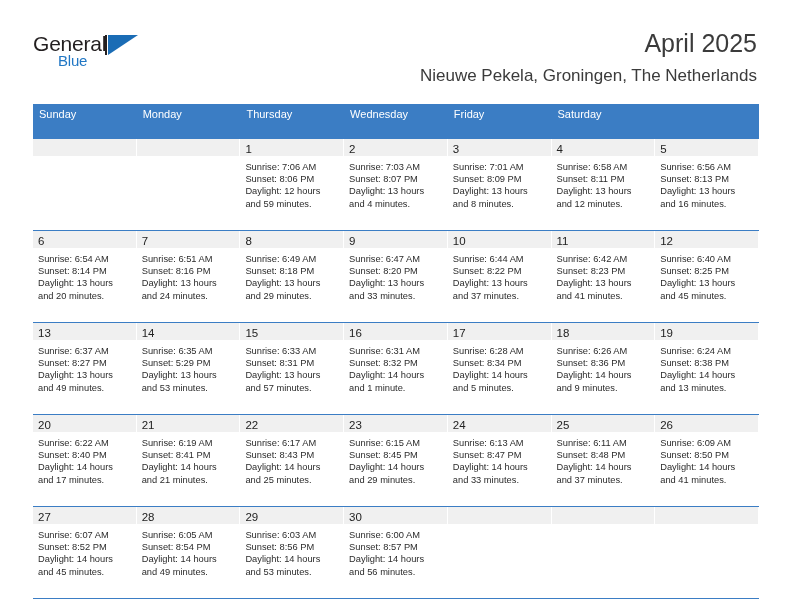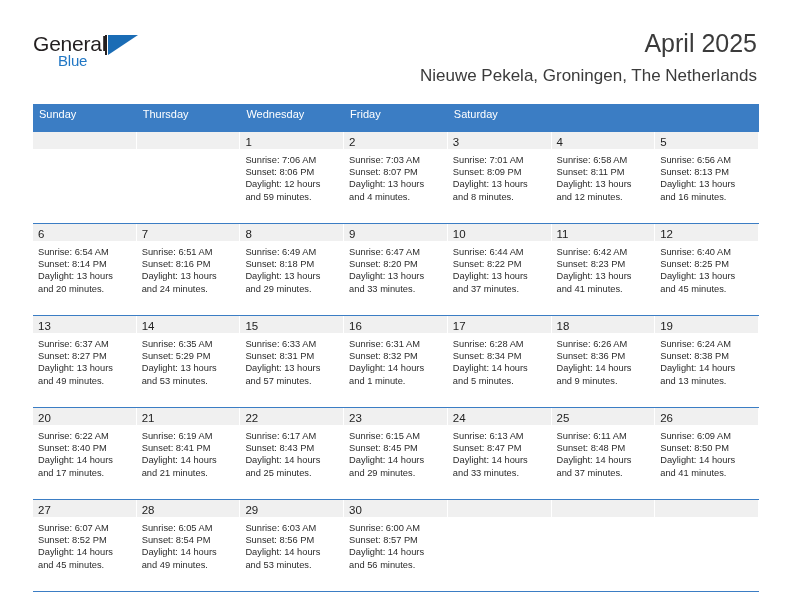--- a/index.html
+++ b/index.html
@@ -95,21 +95,21 @@
   
   .calendar {
     position: absolute;
     left: 33px;
     top: 104px;
     width: 726px;
   }
   .dow-row {
     display: flex;
     width: 726px;
-    height: 27px;
+    height: 34px;
     background: #3b7dc4;
   }
   .dow {
     flex: 0 0 103.71px;
     width: 103.71px;
     box-sizing: border-box;
     padding-left: 6px;
     color: #ffffff;
     font-size: 11px;
     line-height: 21px;
@@ -177,20 +177,21 @@
       <div class="cal-title">April 2025</div>
       <div class="cal-subtitle">Nieuwe Pekela, Groningen, The Netherlands</div>
     </div>
 
   </div>
 
   <div class="calendar">
 
     <div class="dow-row">
       <div class="dow">Sunday</div>
+      <div class="dow">Monday</div>
       <div class="dow">Thursday</div>
       <div class="dow">Wednesday</div>
       <div class="dow">Friday</div>
       <div class="dow">Saturday</div>
     </div>
 
     <div id="weeks-container">
         <div class="week">
           <div class="day-cell empty">
             <div class="day-number-band"><span class="day-number"></span></div>

